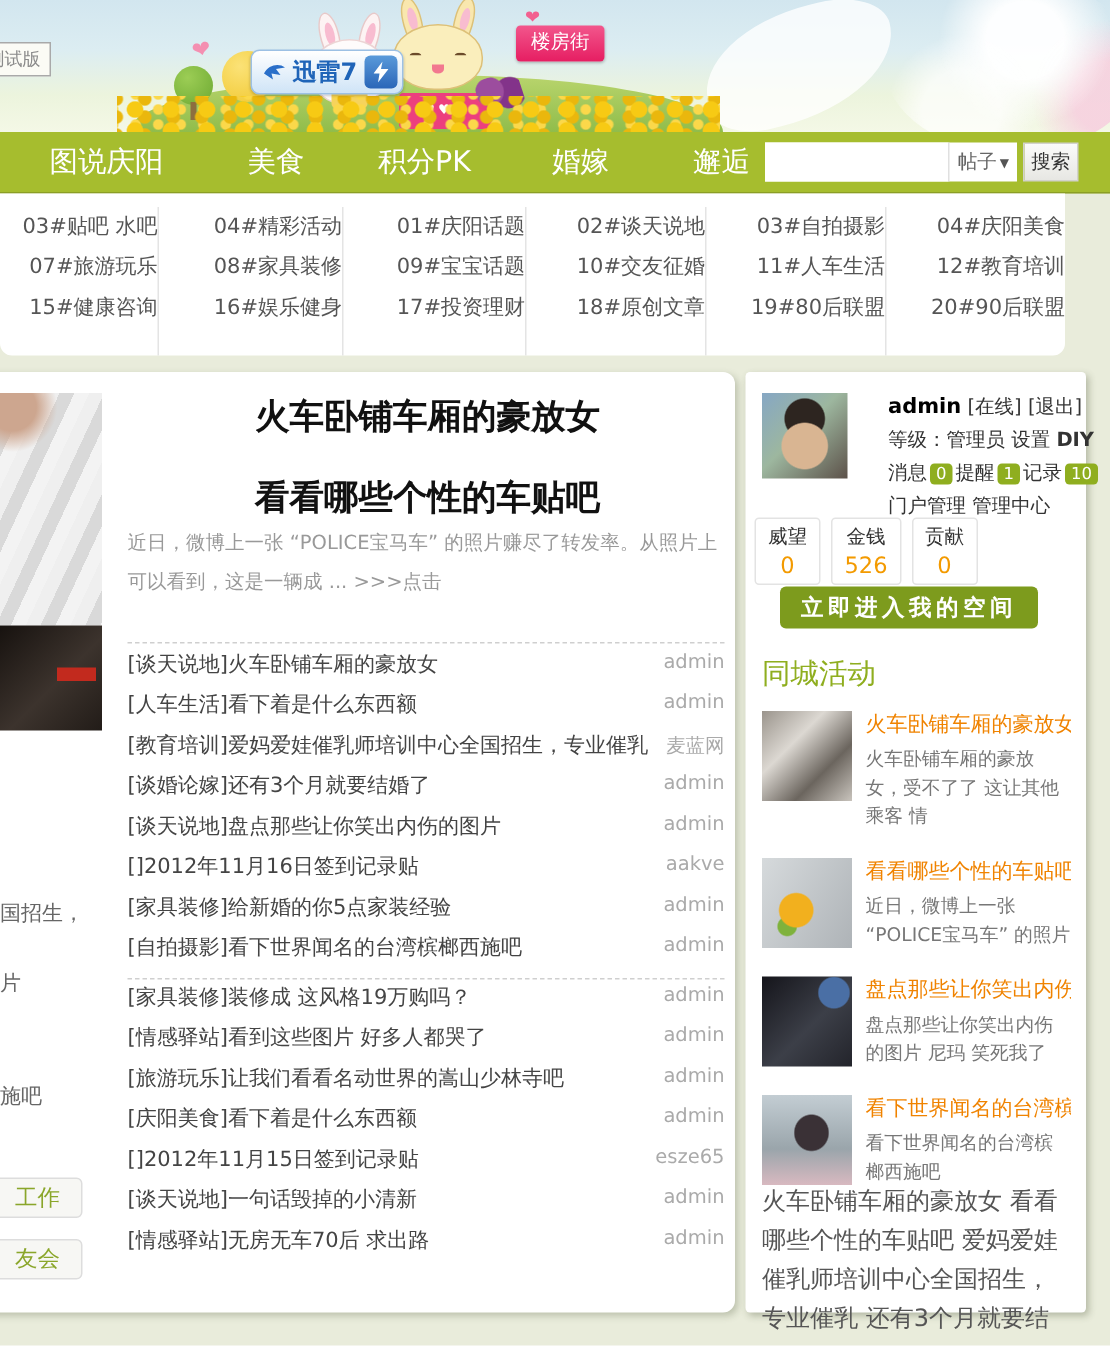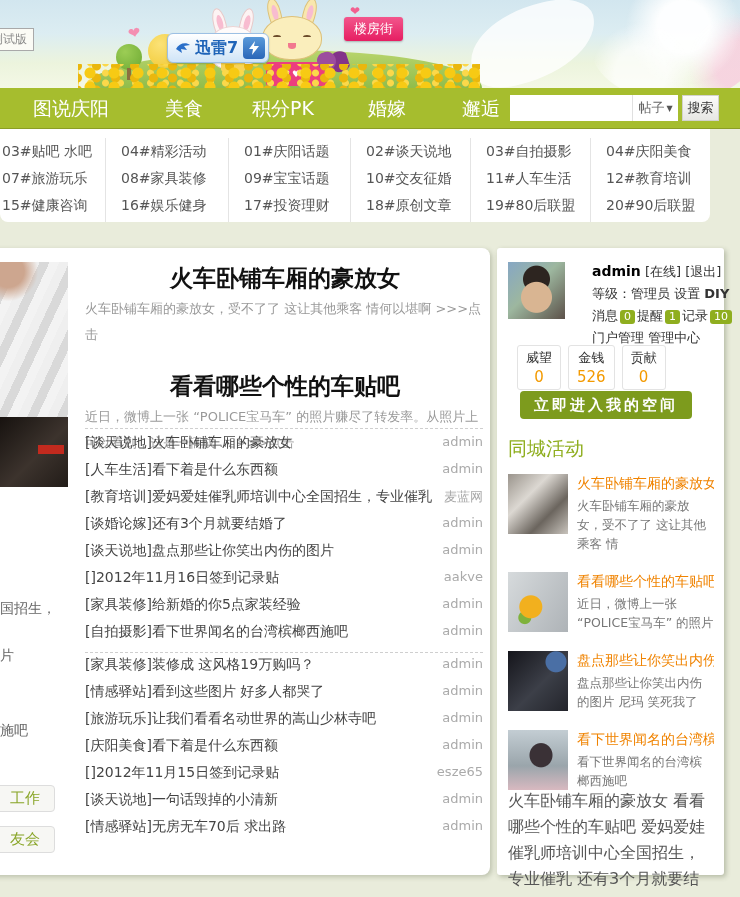--- a/index.html
+++ b/index.html
@@ -77,23 +77,23 @@
   .nav-item { position:absolute; top:0; height:41px; line-height:41px; color:#fff; font-size:19px; cursor:pointer; }
   .search-wrap { position:absolute; left:510px; top:7px; width:168px; height:26px; background:#fff; display:flex; }
   .search-input { flex:1; border:0; outline:0; height:100%; padding:0 6px; font-size:13px; min-width:0; }
   .search-cat { width:46px; border-left:1px solid #e0e0e0; color:#666; font-size:13px;
     display:flex; align-items:center; justify-content:center; gap:2px; cursor:pointer; }
   .caret { font-size:8px; color:#555; }
   .search-btn { position:absolute; left:682px; top:7px; width:37px; height:26px;
     background:linear-gradient(180deg,#fbfbfa,#e7e7e3); border:1px solid #d2d2cc; font-size:13px; color:#333; cursor:pointer; }
 
   
-  .links-panel { position:absolute; left:0; top:129px; width:710px; height:93px; background:#fff;
+  .links-panel { position:absolute; left:0; top:129px; width:710px; height:108px; background:#fff;
     border-radius:0 0 8px 8px; display:grid; grid-template-columns:105px 123px 122px 120px 120px 120px;
-    padding-top:9px; }
+    padding-top:9px;text-align:right; }
   .link-col { padding-left:15px; border-left:1px solid #e4e4e4; }
   .link-col:first-child { border-left:0; padding-left:2px; }
   .flink { display:block; color:#555; font-size:14px; line-height:27px; text-decoration:none; white-space:nowrap; cursor:pointer; }
 
   
   .main-card { position:absolute; left:-180px; top:248px; width:670px; height:627px; background:#fff;
     border-radius:8px; box-shadow:2px 2px 5px rgba(60,70,40,.25); }
   .side-card { position:absolute; left:497px; top:248px; width:227px; height:627px; background:#fff;
     border-radius:3px; box-shadow:2px 2px 5px rgba(60,70,40,.3); }
 
@@ -133,21 +133,21 @@
       radial-gradient(circle at 50% 62%, #d9b592 0 15px, rgba(0,0,0,0) 16px),
       radial-gradient(circle at 50% 30%, #2d2520 0 13px, rgba(0,0,0,0) 14px),
       linear-gradient(135deg,#86a7c4 0%,#9db79f 45%,#5c5149 100%);
     cursor:pointer; }
   .user-info { position:absolute; left:75px; top:12px; width:145px; font-size:13px; color:#333; line-height:22px;margin-left:20px; }
   .user-info .uname { font-weight:bold; font-size:14px; color:#000; cursor:pointer; }
   .ulink { cursor:pointer; }
   .diy { font-weight:bold; }
   .badge { display:inline-block; background:#8fae1f; color:#fff; font-size:11px; line-height:14px;
     border-radius:3px; padding:0 4px; margin:0 2px; cursor:pointer; }
-  .stats-row { position:absolute; left:20px; top:97px; display:flex; gap:7px; }
+  .stats-row { position:absolute; left:6px; top:97px; display:flex; gap:7px; }
   .stat-box { border:1px solid #e3e3e3; border-radius:3px; padding:3px 8px 2px; text-align:center; cursor:pointer; }
   .stat-label { font-size:13px; color:#333; }
   .stat-value { font-size:15px; color:#f39a00; line-height:20px; }
   .space-btn { position:absolute; left:23px; top:143px; width:172px; height:28px; background:#7d9b1d;
     border:0; border-radius:4px; color:#fff; font-size:15px; font-weight:bold; letter-spacing:3px; cursor:pointer; }
 
   
   .act-heading { position:absolute; left:11px; top:188px; font-size:19px; color:#8fae1f; }
   .activity-list { position:absolute; left:11px; top:226px; width:206px; }
   .activity-item { display:flex; margin-bottom:19px; }
@@ -287,21 +287,20 @@
         <span class="frag-text frag-1">片</span>
         <span class="frag-text frag-2">施吧</span>
       </div>
     <div>
         <div class="frag-btn fbtn-0"><span>工作</span></div>
         <div class="frag-btn fbtn-1"><span>友会</span></div>
       </div>
 
     <div class="featured">
       <div class="feat-title">火车卧铺车厢的豪放女</div>
-      <div class="feat-sub">火车卧铺车厢的豪放女，受不了了 这让其他乘客 情何以堪啊 &gt;&gt;&gt;点击</div>
       <div class="feat-title feat-2">看看哪些个性的车贴吧</div>
       <div class="feat-sub">近日，微博上一张 “POLICE宝马车” 的照片赚尽了转发率。从照片上可以看到，这是一辆成 ... &gt;&gt;&gt;点击</div>
     </div>
 
     <div class="dashed dash-1"></div>
     <div class="thread-list tl-1">
         <div class="thread-row">
     <span class="thread-title">[谈天说地]火车卧铺车厢的豪放女</span>
     <span class="thread-author">admin</span>
   </div>

